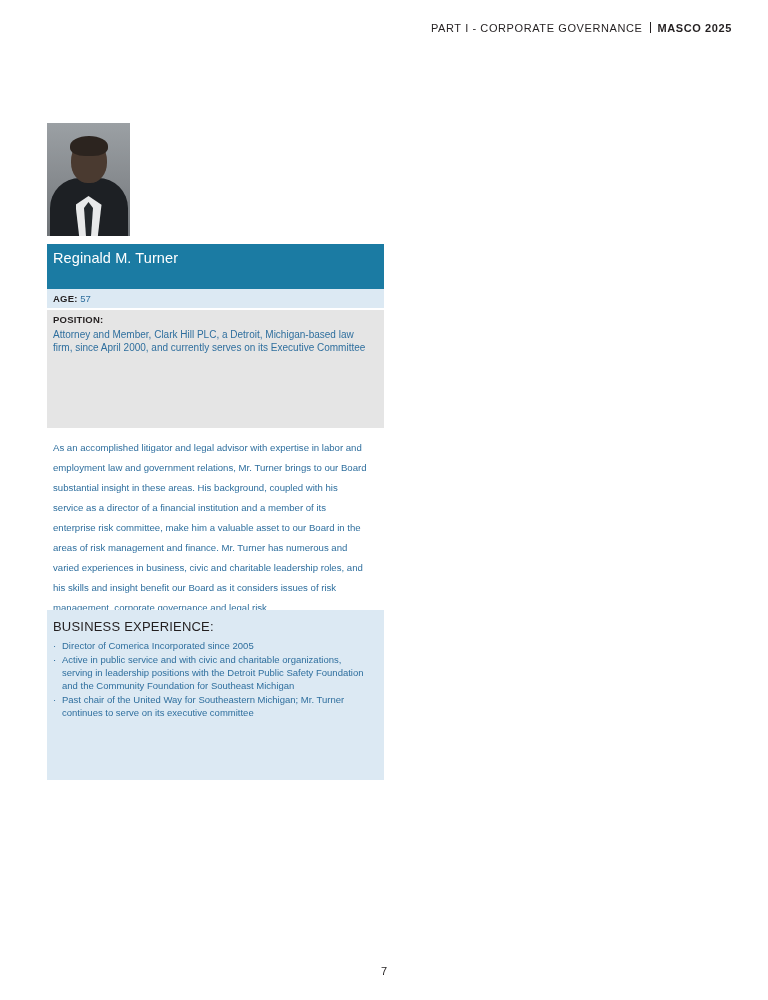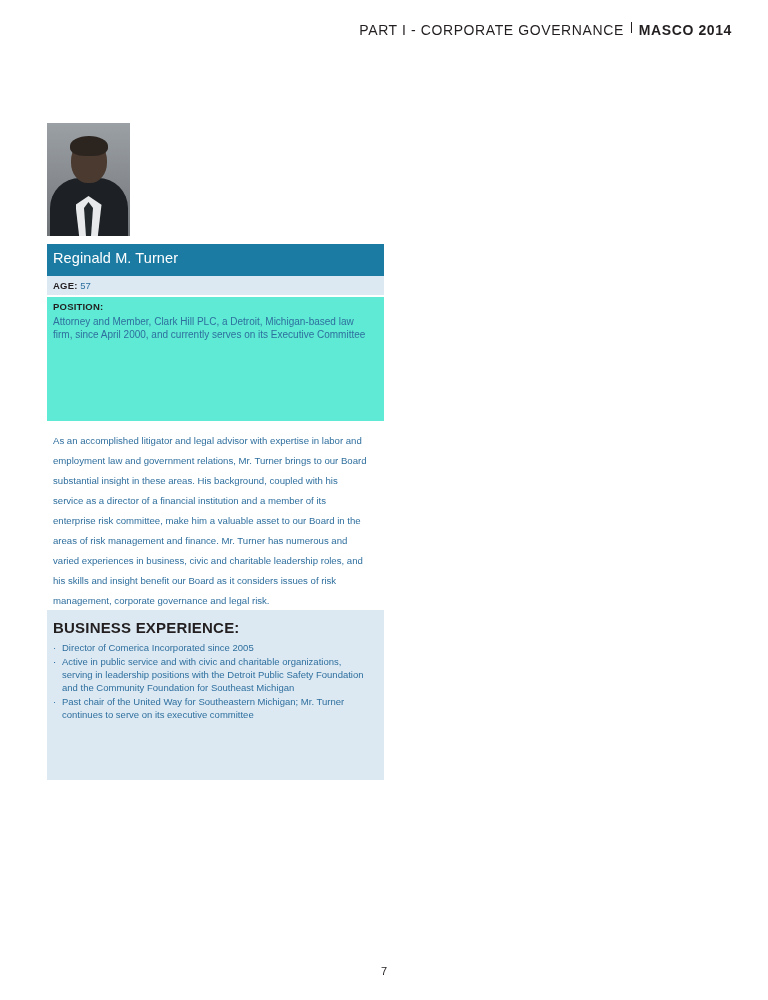--- a/index.html
+++ b/index.html
@@ -16,21 +16,21 @@
     overflow: hidden;
   }
 
   
   .page-header {
     position: absolute;
     top: 22px;
     right: 36px;
     display: flex;
     align-items: flex-start;
-    font-size: 14px;
+    font-size: 11px;
     letter-spacing: 0.6px;
     color: #231f20;
   }
   .page-header .part-label {
     font-weight: normal;
   }
   .page-header .divider {
     display: inline-block;
     width: 1px;
     height: 11px;
@@ -111,21 +111,21 @@
     margin-left: -4.5px;
     background: #23282c;
     clip-path: polygon(50% 0, 100% 18%, 78% 100%, 22% 100%, 0 18%);
   }
 
   .name-bar {
     margin-top: 8px;
     background: #1b7ba3;
     color: #ffffff;
     font-size: 14.5px;
-    padding: 6px 0 10px 6px;
+    padding: 6px 0 23px 6px;
     letter-spacing: 0.1px;
   }
 
   .fact-row {
     background: #dce9f3;
     padding: 4px 0 4px 6px;
     font-size: 9.5px;
   }
   .fact-row .label {
     font-weight: bold;
@@ -136,22 +136,22 @@
     color: #2f6f9e;
     text-align: right;
   }
 
   .divider-line {
     height: 1px;
     background: #ffffff;
   }
 
   .position-block {
-    background: #5eead4;
-    padding: 4px 12px 16px 6px;
+    background: #e5e5e5;
+    padding: 4px 12px 10px 6px;
     min-height: 104px;
   }
   .position-block .label {
     font-weight: bold;
     font-size: 9.5px;
     letter-spacing: 0.2px;
     color: #231f20;
     display: block;
     margin-bottom: 3px;
   }
@@ -186,22 +186,22 @@
     position: absolute;
     left: 47px;
     top: 610px;
     width: 337px;
     background: #dce9f3;
     padding: 9px 10px 20px 6px;
     box-sizing: border-box;
     min-height: 170px;
   }
   .experience-block .label {
-    font-weight: bold;
-    font-size: 15px;
+    font-weight: normal;
+    font-size: 13px;
     letter-spacing: 0.2px;
     color: #231f20;
     display: block;
     margin-bottom: 5px;
   }
   .experience-block ul {
     list-style: none;
     margin: 0;
     padding: 0;
   }
@@ -230,21 +230,21 @@
     font-size: 11px;
     color: #231f20;
   }
 </style>
 </head>
 <body>
 
 <div class="page-header">
   <span class="part-label">PART I - CORPORATE GOVERNANCE</span>
   <span class="divider"></span>
-  <span class="brand">MASCO 2014</span>
+  <span class="brand">MASCO 2025</span>
 </div>
 
 <div class="bio">
 
   <div class="photo">
     <div class="bg"></div>
     <div class="body"></div>
     <div class="shirt"></div>
     <div class="tie"></div>
     <div class="head"></div>

